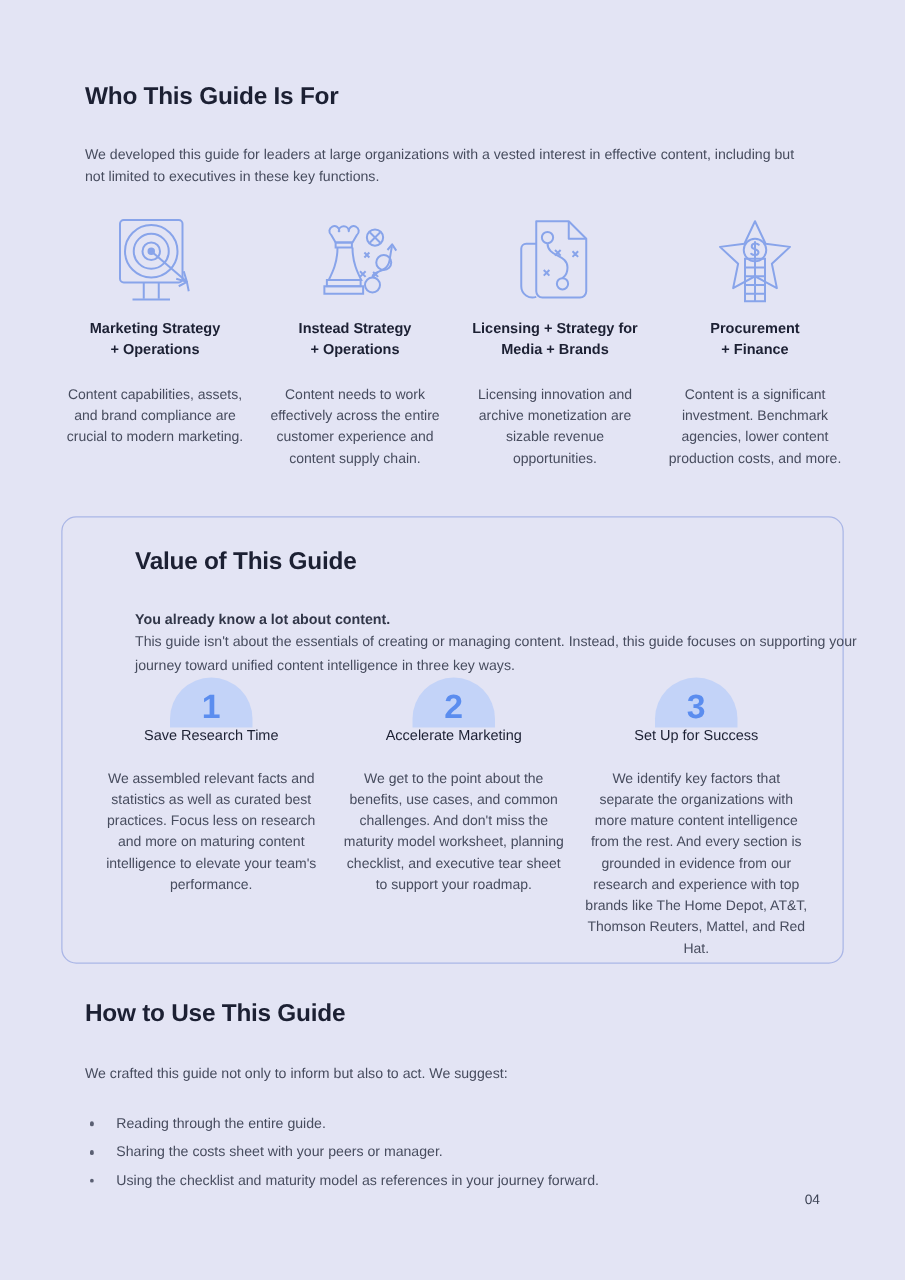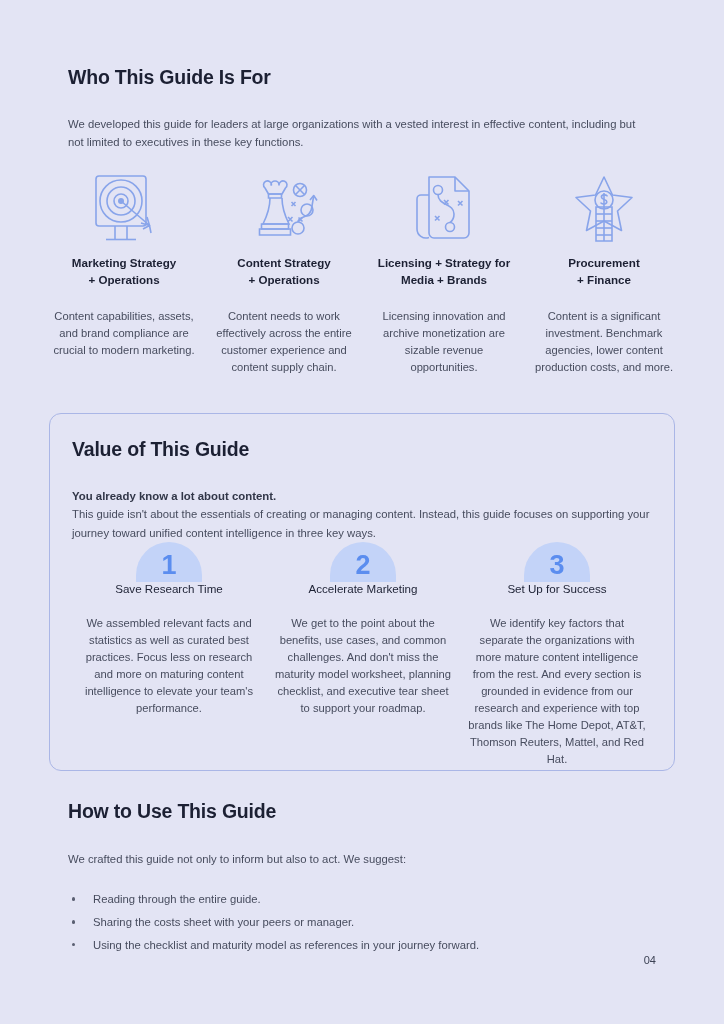--- a/index.html
+++ b/index.html
@@ -80,20 +80,21 @@
 
   
   .value-card {
     position: absolute;
     left: 49px;
     top: 413px;
     width: 626px;
     height: 358px;
     border: 1.4px solid #aab6e6;
     border-radius: 12px;
+    padding-left: 36px;
   }
   .value-card .card-inner { padding: 24px 22px 0 22px; }
   .value-lead-strong {
     font-size: 11.4px;
     line-height: 1.62;
     color: #2e3murky;
     color: #313648;
     font-weight: 600;
   }
   .value-lead {
@@ -230,21 +231,21 @@
           <circle cx="62" cy="37" r="6"></circle>
           <circle cx="53" cy="55" r="6"></circle>
           <path d="M53 49 C53 42 66 47 67 33 L68.5 24" stroke-dasharray="0"></path>
           <path d="M65 27 L68.7 22.5 L72 27.5" stroke-linejoin="round"></path>
           <path d="M46.5 29 l4 4 M50.5 29 l-4 4"></path>
           <path d="M43 44 l4.5 4.5 M47.5 44 l-4.5 4.5"></path>
           <path d="M53.5 44.5 l4 4 M57.5 44.5 l-4 4"></path>
         </svg>
       </div>
       <div class="audience-title">
-        <span>Content Strategy</span><br>
+        <span>Instead Strategy</span><br>
         <span>+ Operations</span>
       </div>
       <div class="audience-body">Content needs to work effectively across the entire customer experience and content supply chain.</div>
     </div>
 
     <div class="audience-col">
       <div class="audience-icon">
         <svg width="78" height="72" viewBox="0 0 78 72" fill="none" stroke="#88a4ea" stroke-width="1.6">
           <path d="M24 4 h26 l14 14 v42 a5 5 0 0 1 -5 5 h-30 a5 5 0 0 1 -5 -5 z" stroke-linejoin="round"></path>
           <path d="M50 4 v14 h14" stroke-linejoin="round"></path>

